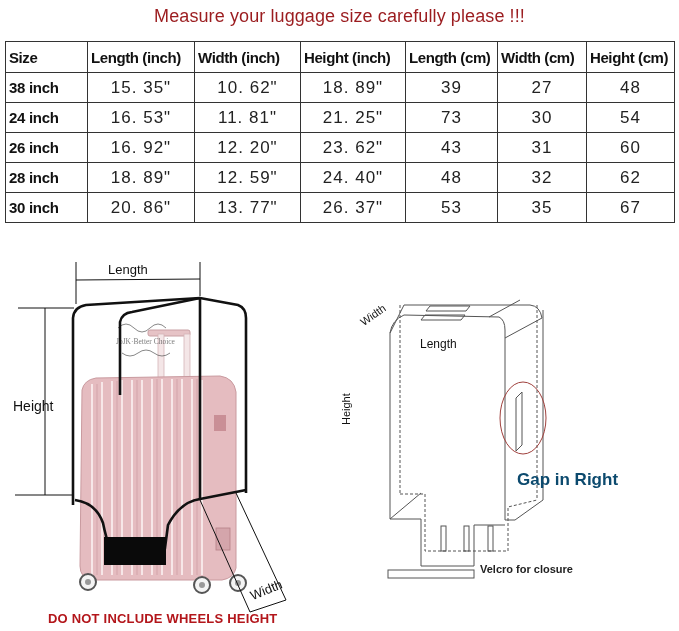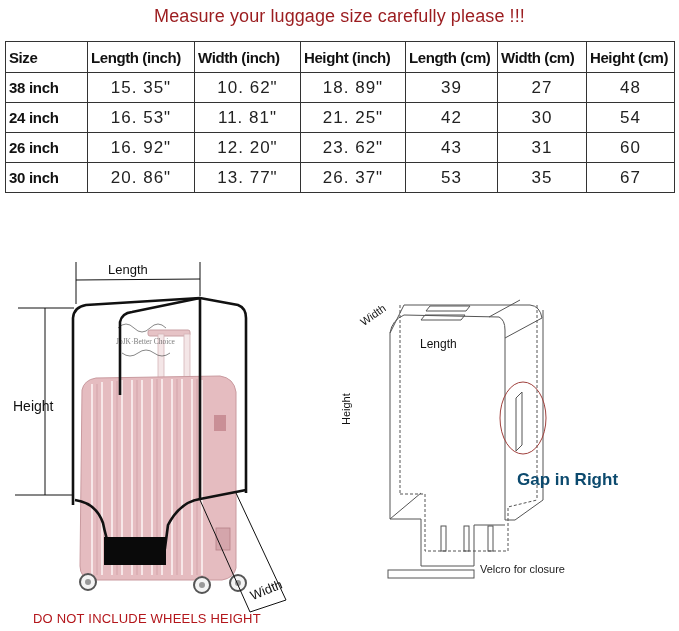--- a/index.html
+++ b/index.html
@@ -9,24 +9,24 @@
            font-size: 18px; color: #9b1c1f; letter-spacing: 0.1px; }
   table.sizes { position: absolute; left: 5px; top: 41px; border-collapse: collapse;
                 width: 669px; table-layout: fixed; padding-left: 8px; }
   table.sizes th, table.sizes td { border: 1.5px solid #333; padding: 0; height: 29px; }
   table.sizes th { font-weight: bold; font-size: 15px; text-align: left; padding-left: 3px;
                    letter-spacing: -0.4px; height: 30px; }
   table.sizes td.size { font-weight: bold; font-size: 15px; padding-left: 3px; letter-spacing: -0.3px; }
   table.sizes td.num { font-size: 17px; text-align: center; letter-spacing: 1px; color: #222; }
   svg.diagram { position: absolute; left: 0; top: 255px; }
   .lbl { position: absolute; font-size: 13px; color: #111; }
-  .warn { position: absolute; left: 33px; top: 611px; font-size: 13px; font-weight: normal;
+  .warn { position: absolute; left: 48px; top: 611px; font-size: 13px; font-weight: bold;
           color: #b3161b; letter-spacing: 0.2px; }
   .gap { position: absolute; left: 517px; top: 470px; font-size: 17px; font-weight: bold; color: #0c4a6e; }
-  .velcro { position: absolute; left: 480px; top: 563px; font-size: 11px; color: #222; }
+  .velcro { position: absolute; left: 480px; top: 563px; font-size: 11px; color: #222; font-weight: bold; }
 </style>
 </head>
 <body>
 
 <div class="title">Measure your luggage size carefully please !!!</div>
 
 <table class="sizes">
   <colgroup>
     <col style="width:82px">
       <col style="width:107px">
@@ -55,32 +55,41 @@
       <td class="num">18. 89"</td>
       <td class="num">39</td>
       <td class="num">27</td>
       <td class="num">48</td>
     </tr>
     <tr>
       <td class="size">24 inch</td>
       <td class="num">16. 53"</td>
       <td class="num">11. 81"</td>
       <td class="num">21. 25"</td>
-      <td class="num">42</td>
+      <td class="num">73</td>
       <td class="num">30</td>
       <td class="num">54</td>
     </tr>
     <tr>
       <td class="size">26 inch</td>
       <td class="num">16. 92"</td>
       <td class="num">12. 20"</td>
       <td class="num">23. 62"</td>
       <td class="num">43</td>
       <td class="num">31</td>
       <td class="num">60</td>
+    </tr>
+    <tr>
+      <td class="size">28 inch</td>
+      <td class="num">18. 89"</td>
+      <td class="num">12. 59"</td>
+      <td class="num">24. 40"</td>
+      <td class="num">48</td>
+      <td class="num">32</td>
+      <td class="num">62</td>
     </tr>
     <tr>
       <td class="size">30 inch</td>
       <td class="num">20. 86"</td>
       <td class="num">13. 77"</td>
       <td class="num">26. 37"</td>
       <td class="num">53</td>
       <td class="num">35</td>
       <td class="num">67</td>
     </tr>

